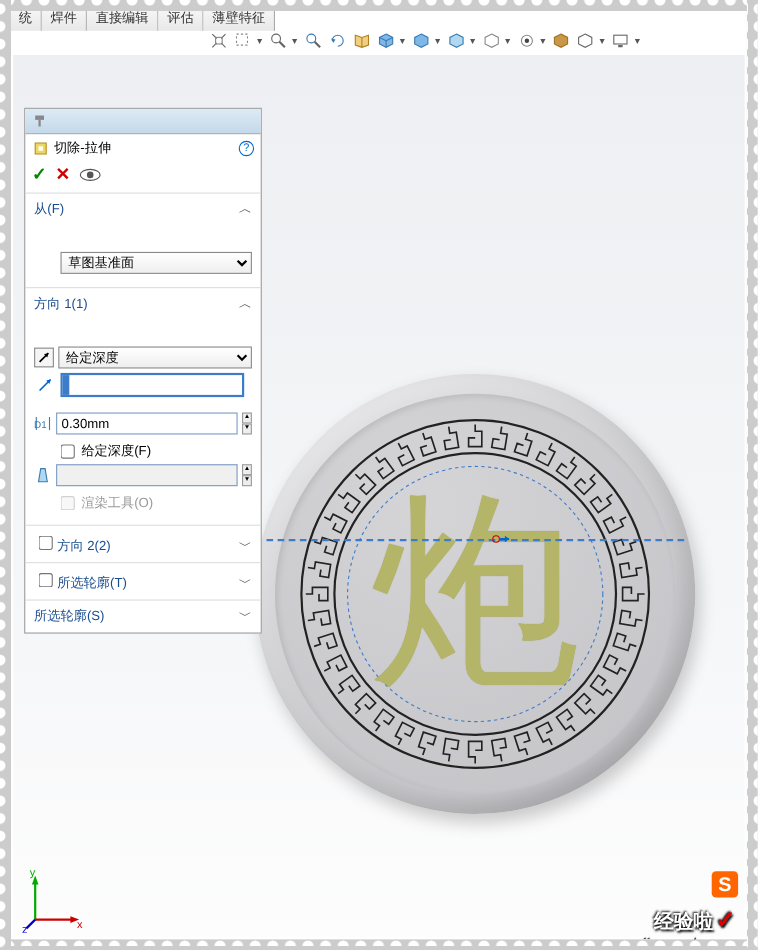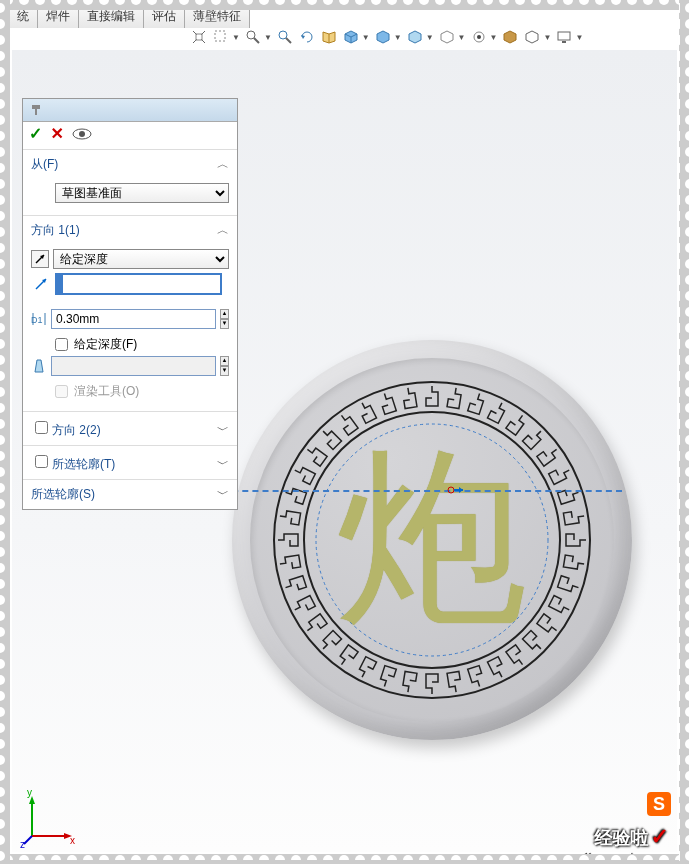--- a/index.html
+++ b/index.html
@@ -30,21 +30,21 @@
 .feature-title-text { font-weight: normal; flex: 1; }
 .help-icon { color: #0066cc; border: 1px solid #0066cc; border-radius: 50%; width: 14px; height: 14px; text-align: center; line-height: 12px; font-size: 10px; cursor: pointer; }
 
 .confirm-row { padding: 2px 6px 6px 6px; display: flex; align-items: center; gap: 8px; border-bottom: 1px solid #ddd; }
 .ok-icon { color: #008800; font-size: 16px; cursor: pointer; font-weight: bold; }
 .cancel-icon { color: #cc0000; font-size: 16px; cursor: pointer; font-weight: bold; }
 .eye-icon { width: 20px; height: 14px; cursor: pointer; }
 
 .section { border-bottom: 1px solid #ddd; }
 .section-header { padding: 6px 8px; display: flex; justify-content: space-between; align-items: flex-end; cursor: pointer; color: #1a4d8f; }
-.section-body { padding: 4px 8px 8px 8px; }
+.section-body { padding: 4px 8px 8px 8px; margin-top: 20px; }
 .collapse-icon { font-size: 12px; color: #555; }
 
 .select-row { display: flex; align-items: center; gap: 4px; margin-bottom: 4px; }
 .icon-cell { width: 20px; height: 20px; display: flex; align-items: center; justify-content: center; }
 select { flex: 1; padding: 1px 2px; font-size: 12px; border: 1px solid #888; background: linear-gradient(to bottom, #fff, #eee); }
 input[type="text"] { flex: 1; padding: 2px 4px; font-size: 12px; border: 1px solid #7a9ac5; }
 input[type="text"].highlighted { border: 2px solid #3d7cc9; }
 .spinner { width: 14px; display: flex; flex-direction: column; }
 .spin-btn { height: 10px; border: 1px solid #999; background: #eee; font-size: 6px; text-align: center; line-height: 6px; cursor: pointer; }
 
@@ -285,20 +285,28 @@
 </div>
 
 <div class="panel">
   <div class="panel-header">
     <svg class="panel-pin" viewBox="0 0 14 14">
         <rect x="3" y="2" width="8" height="4" fill="#888"></rect>
         <line x1="7" y1="6" x2="7" y2="12" stroke="#888" stroke-width="2"></line>
       </svg>
   </div>
 
+  <div class="feature-title">
+    <svg class="feature-title-icon" viewBox="0 0 16 16">
+        <polygon points="3,3 13,3 13,13 3,13" fill="#f0d860" stroke="#b09020"></polygon>
+        <rect x="6" y="6" width="4" height="4" fill="#fff"></rect>
+      </svg>
+    <span class="feature-title-text">切除-拉伸</span>
+    <span class="help-icon">?</span>
+  </div>
 
   <div class="confirm-row">
     <span class="ok-icon">✓</span>
     <span class="cancel-icon">✕</span>
     <svg class="eye-icon" viewBox="0 0 20 14">
         <ellipse cx="10" cy="7" rx="9" ry="5" fill="none" stroke="#555"></ellipse>
         <circle cx="10" cy="7" r="3" fill="#555"></circle>
       </svg>
   </div>
 

